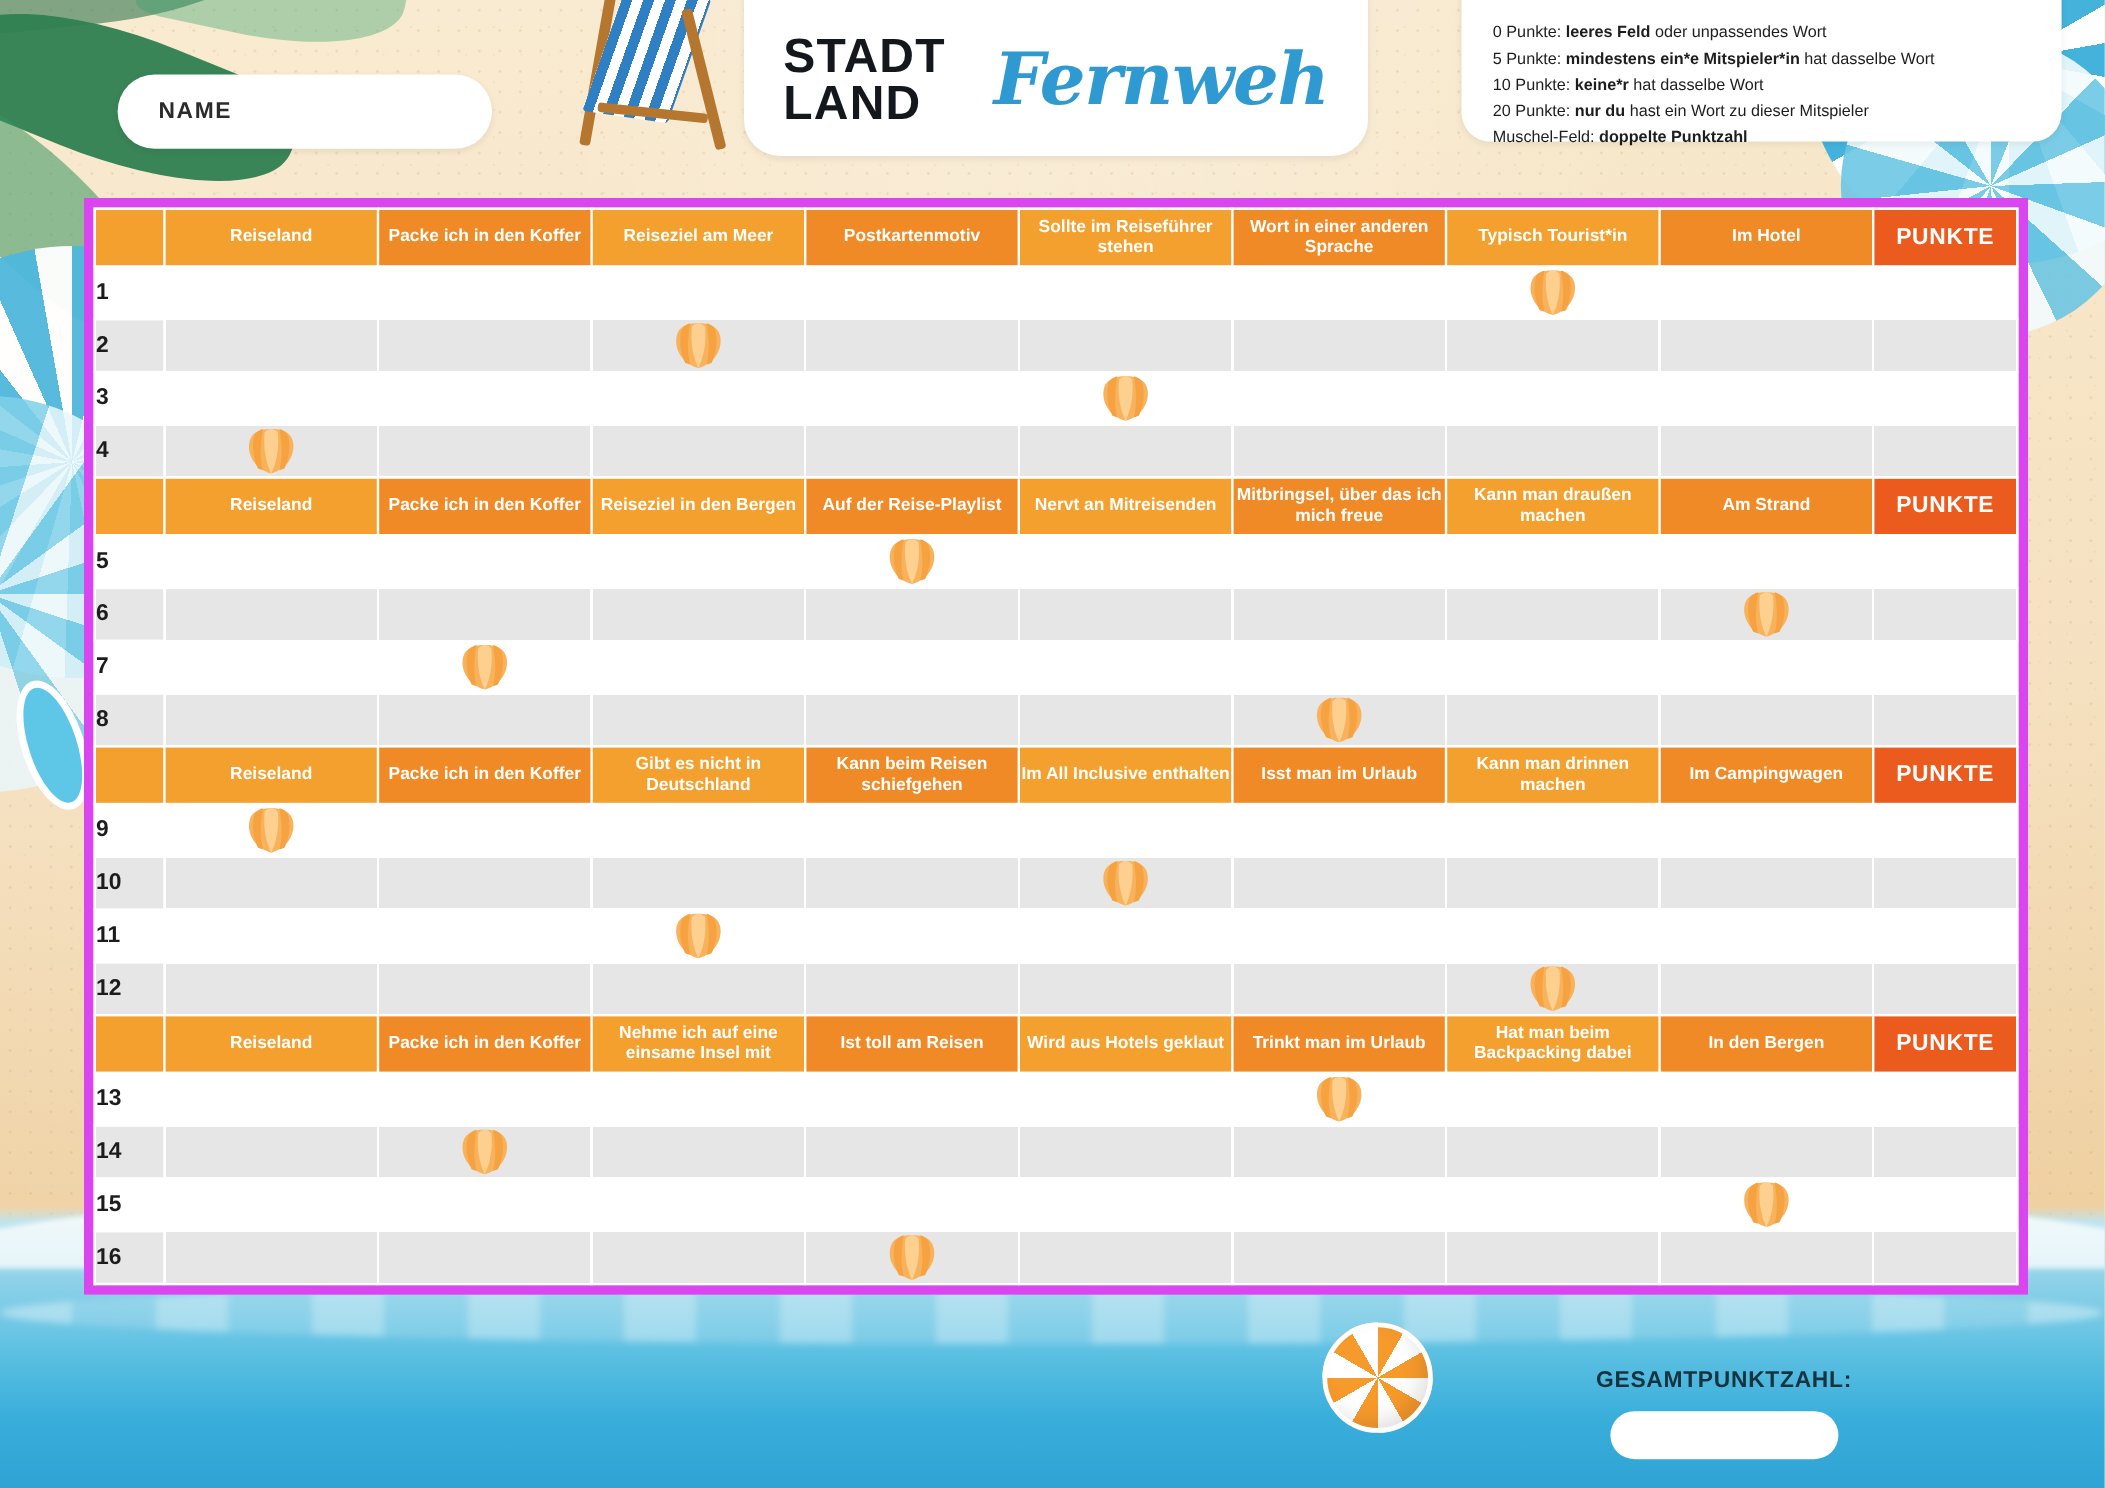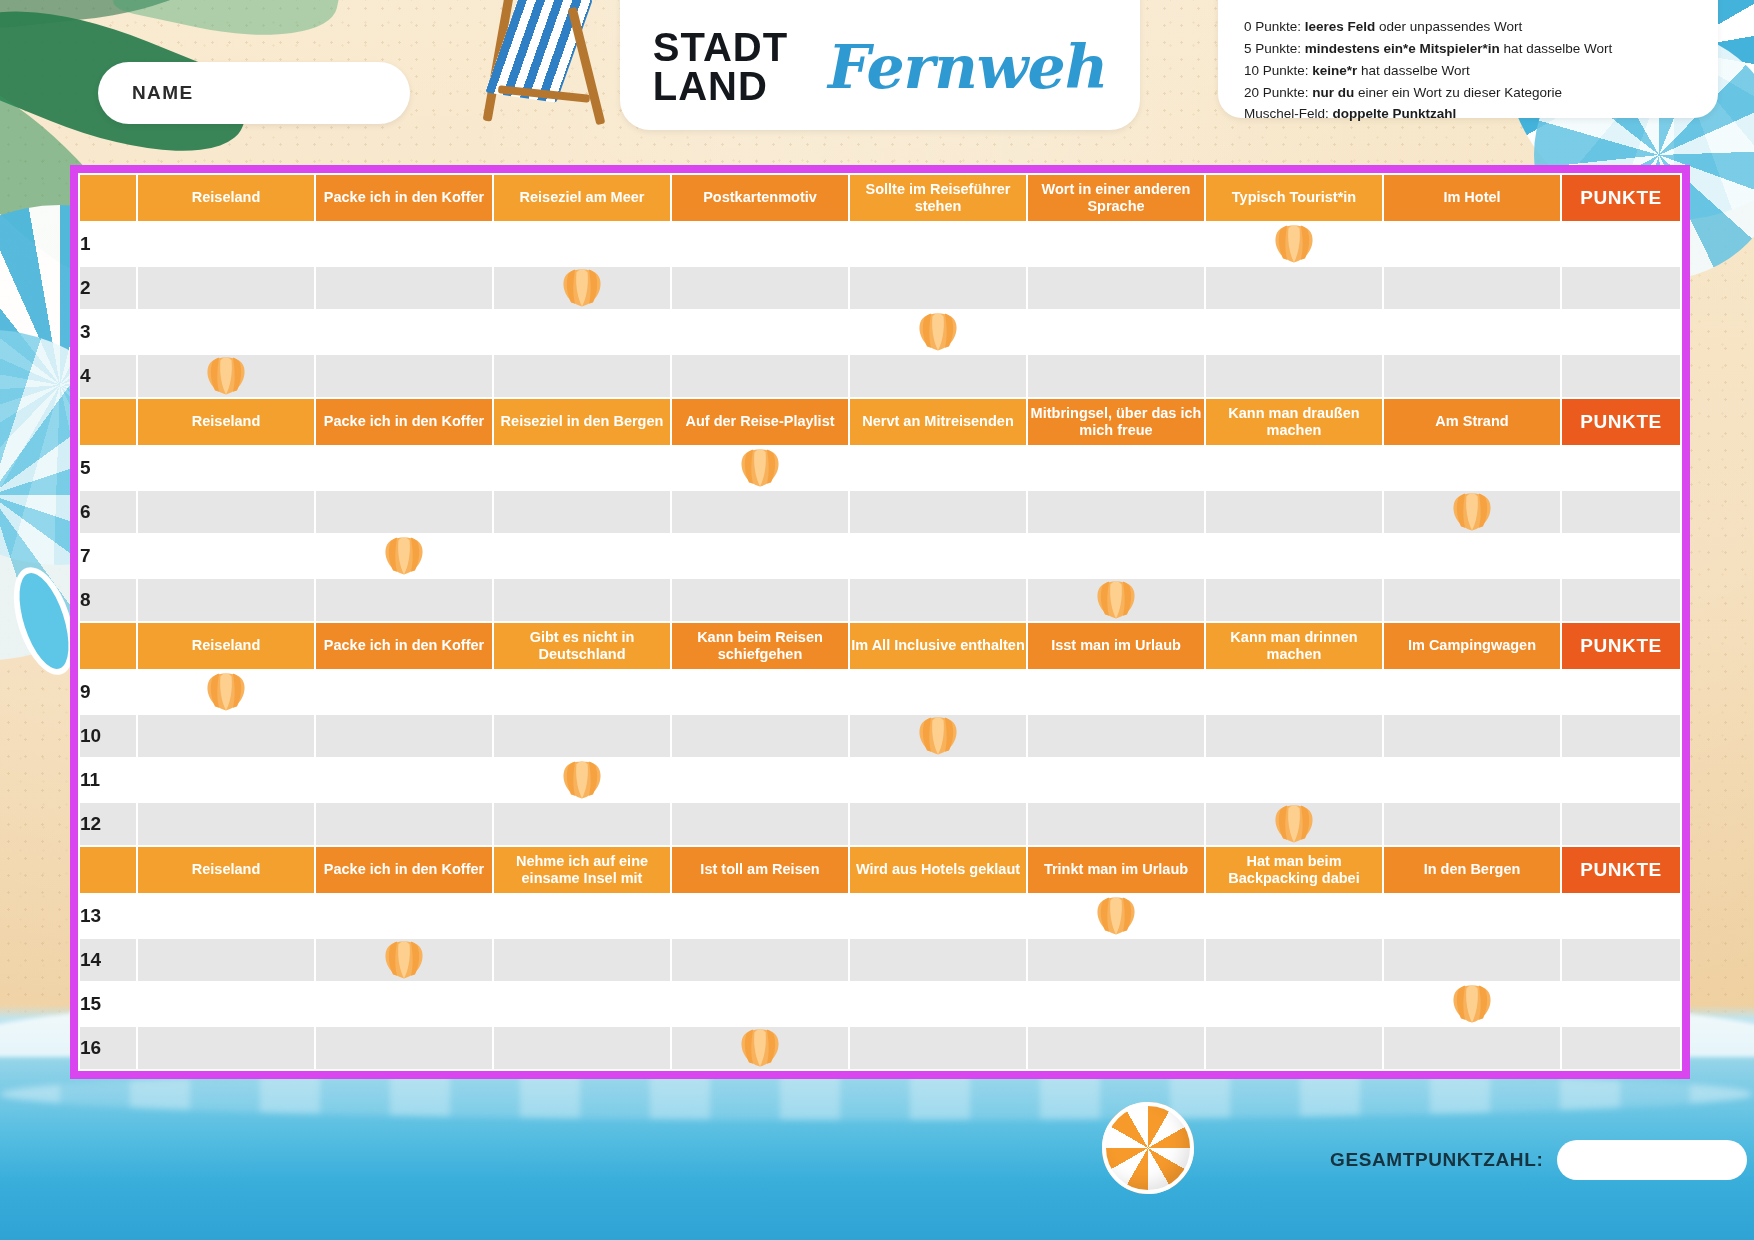--- a/index.html
+++ b/index.html
@@ -234,21 +234,21 @@
   .shell {
     position:absolute; width:44px; height:40px;
     left:50%; top:50%; transform:translate(-50%,-50%);
     pointer-events:none;
   }
   .shell svg { width:100%; height:100%; display:block; }
 
   
   .total {
     position:absolute; left:1330px; top:1140px;
-    display:flex; align-items:center; gap:14px;
+    display:flex; align-items:center; gap:14px;flex-direction:column;
   }
   .total-label {
     font-weight:700; font-size:19px; letter-spacing:.6px; color:#16333f;
   }
   .total-field {
     width:190px; height:40px; background:#ffffff; border-radius:20px;
   }
 
   
   .ball {
@@ -317,21 +317,21 @@
     <div class="rule-line">
       <span>0 Punkte: </span><b>leeres Feld</b><span> oder unpassendes Wort</span>
     </div>
     <div class="rule-line">
       <span>5 Punkte: </span><b>mindestens ein*e Mitspieler*in</b><span> hat dasselbe Wort</span>
     </div>
     <div class="rule-line">
       <span>10 Punkte: </span><b>keine*r</b><span> hat dasselbe Wort</span>
     </div>
     <div class="rule-line">
-      <span>20 Punkte: </span><b>nur du</b><span> einer ein Wort zu dieser Kategorie</span>
+      <span>20 Punkte: </span><b>nur du</b><span> hast ein Wort zu dieser Mitspieler</span>
     </div>
     <div class="rule-line">
       <span>Muschel-Feld: </span><b>doppelte Punktzahl</b><span></span>
     </div>
   </div>
 
   <div class="sheet">
     <table class="grid" id="grid">
         <colgroup>
           <col style="width:58px">

